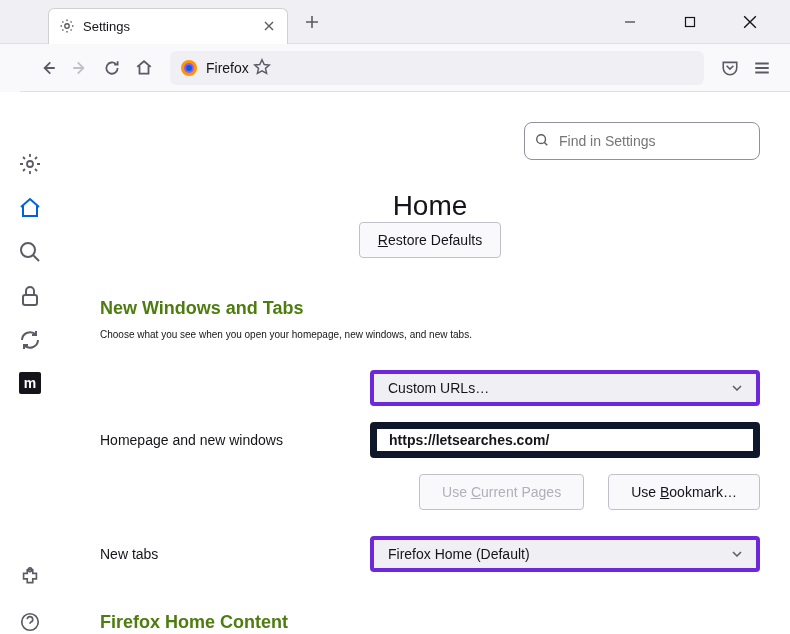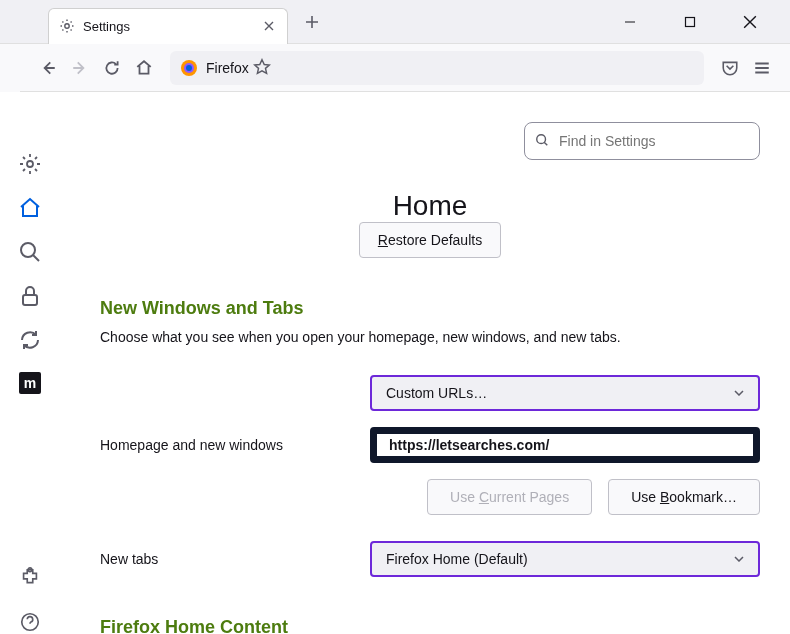--- a/index.html
+++ b/index.html
@@ -38,30 +38,30 @@
     .searchbox { width: 236px; height: 38px; border: 1px solid #8f8f9d; border-radius: 8px; display: flex; align-items: center; padding: 0 10px; }
     .searchbox-icon { width: 16px; height: 16px; color: #5b5b66; margin-right: 8px; }
     .searchbox input { border: none; outline: none; font-size: 14px; flex: 1; color: #5b5b66; background: transparent; }
     
     .heading-row { display: flex; align-items: center; justify-content: space-between; margin-bottom: 40px; flex-direction: column; }
     .page-heading { font-size: 28px; font-weight: 300; color: #15141a; }
     .restore-btn { height: 36px; padding: 0 18px; border: 1px solid #c0c0c8; border-radius: 4px; background: #f9f9fb; font-size: 14px; color: #15141a; cursor: pointer; }
     .restore-btn u { text-decoration: underline; }
     
     .section-title { font-size: 18px; font-weight: 600; color: #4d7c0f; margin-bottom: 10px; }
-    .section-desc { font-size: 14px; color: #15141a; margin-bottom: 30px; }
+    .section-desc { font-size: 10px; color: #15141a; margin-bottom: 30px; }
     
     .form-row { display: flex; align-items: center; gap: 20px; margin-bottom: 16px; }
     .form-label { width: 250px; font-size: 14px; color: #15141a; }
-    .dropdown { flex: 1; height: 36px; background: #f0f0f4; border: 2px solid #6d28d9; border-radius: 4px; display: flex; align-items: center; padding: 0 14px; font-size: 14px; color: #15141a; cursor: pointer; justify-content: space-between; }
+    .dropdown { flex: 1; height: 36px; background: #f0f0f4; border: 4px solid #6d28d9; border-radius: 4px; display: flex; align-items: center; padding: 0 14px; font-size: 14px; color: #15141a; cursor: pointer; justify-content: space-between; }
     .dropdown-offset { margin-left: 270px; }
     .chevron { font-size: 10px; color: #5b5b66; }
     .text-input { flex: 1; height: 36px; border: 7px solid #0f172a; border-radius: 4px; padding: 0 12px; font-size: 14px; color: #15141a; outline: none; font-weight: bold; }
     
-    .button-row { display: flex; gap: 16px; justify-content: flex-end; margin-bottom: 26px; margin-left: 270px; }
+    .button-row { display: flex; gap: 24px; justify-content: flex-end; margin-bottom: 26px; margin-left: 270px; }
     .action-btn { height: 36px; padding: 0 22px; border: 1px solid #c0c0c8; border-radius: 4px; background: #f9f9fb; font-size: 14px; cursor: pointer; color: #15141a; }
     .action-btn.disabled { color: #b0b0b8; }
     .action-btn u { text-decoration: underline; }
     
     svg { display: block; }
   </style>
 </head>
 <body>
 
 <div class="window">

